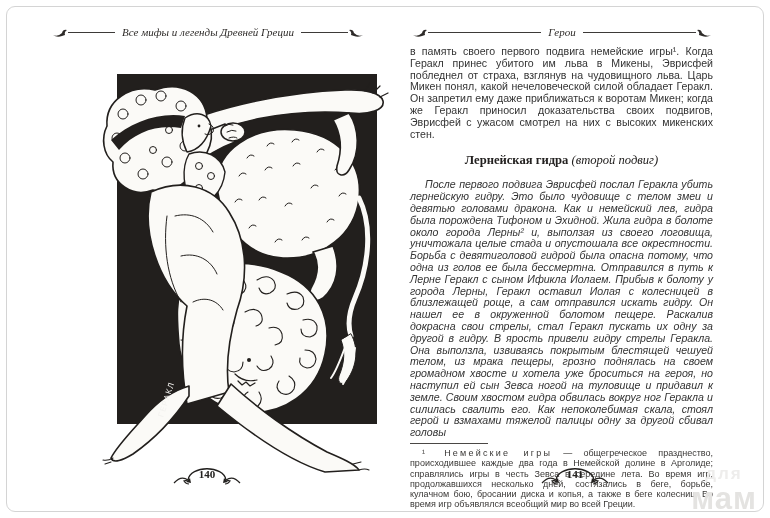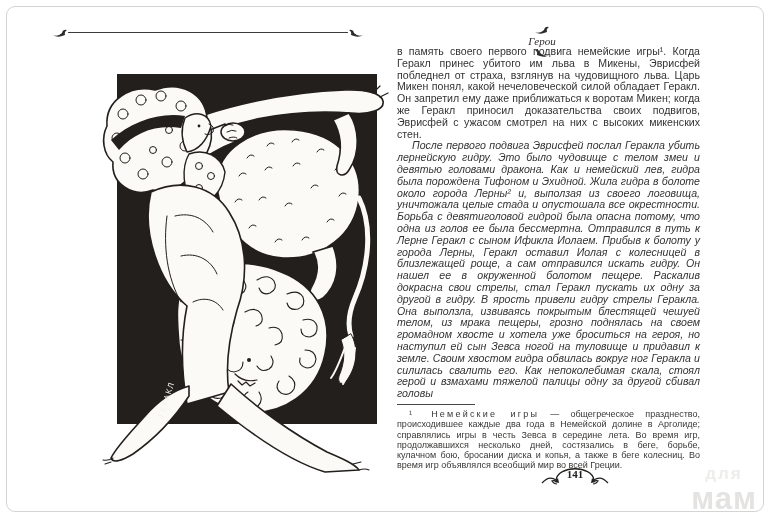--- a/index.html
+++ b/index.html
@@ -6,28 +6,28 @@
   .screen{position:relative;width:770px;height:518px;background:#ffffff;overflow:hidden;
           font-family:"Liberation Sans",sans-serif;color:#333;}
   .photo-border{position:absolute;inset:6px;border:1px solid #d4d4d4;border-radius:9px;}
 
   
   .running-head{position:absolute;top:24px;display:flex;align-items:center;height:16px;}
   .running-head .rule{flex:1 1 auto;height:1px;background:#3d3a38;}
   .running-head .head-text{flex:0 0 auto;padding:0 7px;font-family:"Liberation Serif",serif;
        font-style:italic;font-size:11px;color:#2e2b29;white-space:nowrap;}
   .rh-left{left:52px;width:312px;}
-  .rh-right{left:392px;width:300px;flex-direction:column;}
+  .rh-right{left:412px;width:300px;}
   .flourish{flex:0 0 auto;}
 
   
   .illustration{position:absolute;left:57px;top:50px;width:300px;height:408px;}
 
   
-  .col-right{position:absolute;left:397px;top:46px;width:303px;}
+  .col-right{position:absolute;left:410px;top:46px;width:303px;}
   p.body{margin:0;font-size:10.6px;line-height:11.8px;text-align:justify;color:#333;}
   p.body.indent{text-indent:15px;font-style:italic;}
   h2.section-heading{margin:13px 0 11px 0;text-align:center;font-family:"Liberation Serif",serif;
        font-size:12.6px;color:#232120;font-weight:bold;}
   h2.section-heading .subtitle{font-weight:normal;font-style:italic;}
   .footnote-sep{width:78px;height:0;border-top:1px solid #4a4745;margin:4px 0 4px 0;}
   p.footnote{margin:0 0 3px 0;font-size:9px;line-height:10.3px;text-align:justify;
        text-indent:12px;color:#3a3836;}
   .fn-term{letter-spacing:2.2px;margin-left:8px;}
 
@@ -49,20 +49,21 @@
 <body>
 
 <div class="screen">
   <div class="photo-border"></div>
 
   <header class="running-head rh-left">
     <svg class="flourish" width="16" height="11" viewBox="0 0 16 11">
       <path d="M1,8 Q6,10 10,6 Q11,2 15,3 Q12,5 13,8 L10,9 Q5,11 1,8 Z" fill="#2e2b29"></path>
     </svg>
     <span class="rule"></span>
+    <span class="head-text">Все мифы и легенды Древней Греции</span>
     <span class="rule"></span>
     <svg class="flourish" width="16" height="11" viewBox="0 0 16 11">
       <path d="M15,8 Q10,10 6,6 Q5,2 1,3 Q4,5 3,8 L6,9 Q11,11 15,8 Z" fill="#2e2b29"></path>
     </svg>
   </header>
 
   <figure class="illustration">
     <svg width="300" height="408" viewBox="0 0 300 408">
       <g stroke-linecap="round" stroke-linejoin="round">
 
@@ -182,36 +183,46 @@
 
           <path d="M134,318 C160,342 196,368 230,386 C244,392 258,398 262,404 L228,406 C194,396 154,368 120,340 Z" fill="#fbfaf7" stroke="#221f1d" stroke-width="1.6"></path>
           <path d="M262,404 q6,-2 10,0 M256,398 l8,-2" fill="none" stroke="#221f1d" stroke-width="1.1"></path>
         </g>
 
         <text transform="translate(66,352) rotate(-72)" font-family="Liberation Mono, monospace" font-size="8.5" letter-spacing="1" fill="#f3f2ef">ГЕРАКЛ</text>
       </g>
     </svg>
   </figure>
 
+  <div class="pagenum pn-left">
+    <svg width="70" height="30" viewBox="0 0 70 30">
+      <path d="M16,22 C18,7 52,7 54,22" fill="none" stroke="#23211f" stroke-width="1.3"></path>
+      <path d="M2,25 q7,-8 14,-3 l-4,1 q2,3 5,3" fill="none" stroke="#23211f" stroke-width="1.2"></path>
+      <path d="M68,25 q-7,-8 -14,-3 l4,1 q-2,3 -5,3" fill="none" stroke="#23211f" stroke-width="1.2"></path>
+      <path d="M14,24 l4,-4 l1,5 Z M56,24 l-4,-4 l-1,5 Z" fill="#23211f"></path>
+    </svg>
+    <span class="num">140</span>
+  </div>
 
   <header class="running-head rh-right">
     <svg class="flourish" width="16" height="11" viewBox="0 0 16 11">
       <path d="M1,8 Q6,10 10,6 Q11,2 15,3 Q12,5 13,8 L10,9 Q5,11 1,8 Z" fill="#2e2b29"></path>
     </svg>
     <span class="rule"></span>
     <span class="head-text">Герои</span>
     <span class="rule"></span>
     <svg class="flourish" width="16" height="11" viewBox="0 0 16 11">
       <path d="M15,8 Q10,10 6,6 Q5,2 1,3 Q4,5 3,8 L6,9 Q11,11 15,8 Z" fill="#2e2b29"></path>
     </svg>
   </header>
 
   <main class="col-right">
     <p class="body">в память своего первого подвига немейские игры¹. Когда Геракл принес убитого им льва в Микены, Эврисфей побледнел от страха, взглянув на чудовищного льва. Царь Микен понял, какой нечеловеческой силой обладает Геракл. Он запретил ему даже приближаться к воротам Микен; когда же Геракл приносил доказательства своих подвигов, Эврисфей с ужасом смотрел на них с высоких микенских стен.</p>
 
+    <h2 class="section-heading"><span>Лернейская гидра</span> <span class="subtitle">(второй подвиг)</span></h2>
 
     <p class="body indent">После первого подвига Эврисфей послал Геракла убить лернейскую гидру. Это было чудовище с телом змеи и девятью головами дракона. Как и немейский лев, гидра была порождена Тифоном и Эхидной. Жила гидра в болоте около города Лерны² и, выползая из своего логовища, уничтожала целые стада и опустошала все окрестности. Борьба с девятиголовой гидрой была опасна потому, что одна из голов ее была бессмертна. Отправился в путь к Лерне Геракл с сыном Ификла Иолаем. Прибыв к болоту у города Лерны, Геракл оставил Иолая с колесницей в близлежащей роще, а сам отправился искать гидру. Он нашел ее в окруженной болотом пещере. Раскалив докрасна свои стрелы, стал Геракл пускать их одну за другой в гидру. В ярость привели гидру стрелы Геракла. Она выползла, извиваясь покрытым блестящей чешуей телом, из мрака пещеры, грозно поднялась на своем громадном хвосте и хотела уже броситься на героя, но наступил ей сын Зевса ногой на туловище и придавил к земле. Своим хвостом гидра обвилась вокруг ног Геракла и силилась свалить его. Как непоколебимая скала, стоял герой и взмахами тяжелой палицы одну за другой сбивал головы</p>
 
     <div class="footnote-sep"></div>
 
     <p class="footnote"><span>¹ </span><span class="fn-term">Немейские игры</span><span> — общегреческое празднество, происходившее каждые два года в Немейской долине в Арголиде; справлялись игры в честь Зевса в середине лета. Во время игр, продолжавшихся несколько дней, состязались в беге, борьбе, кулачном бою, бросании диска и копья, а также в беге колесниц. Во время игр объявлялся всеобщий мир во всей Греции.</span></p>
 
   </main>
 
   <div class="pagenum pn-right">

